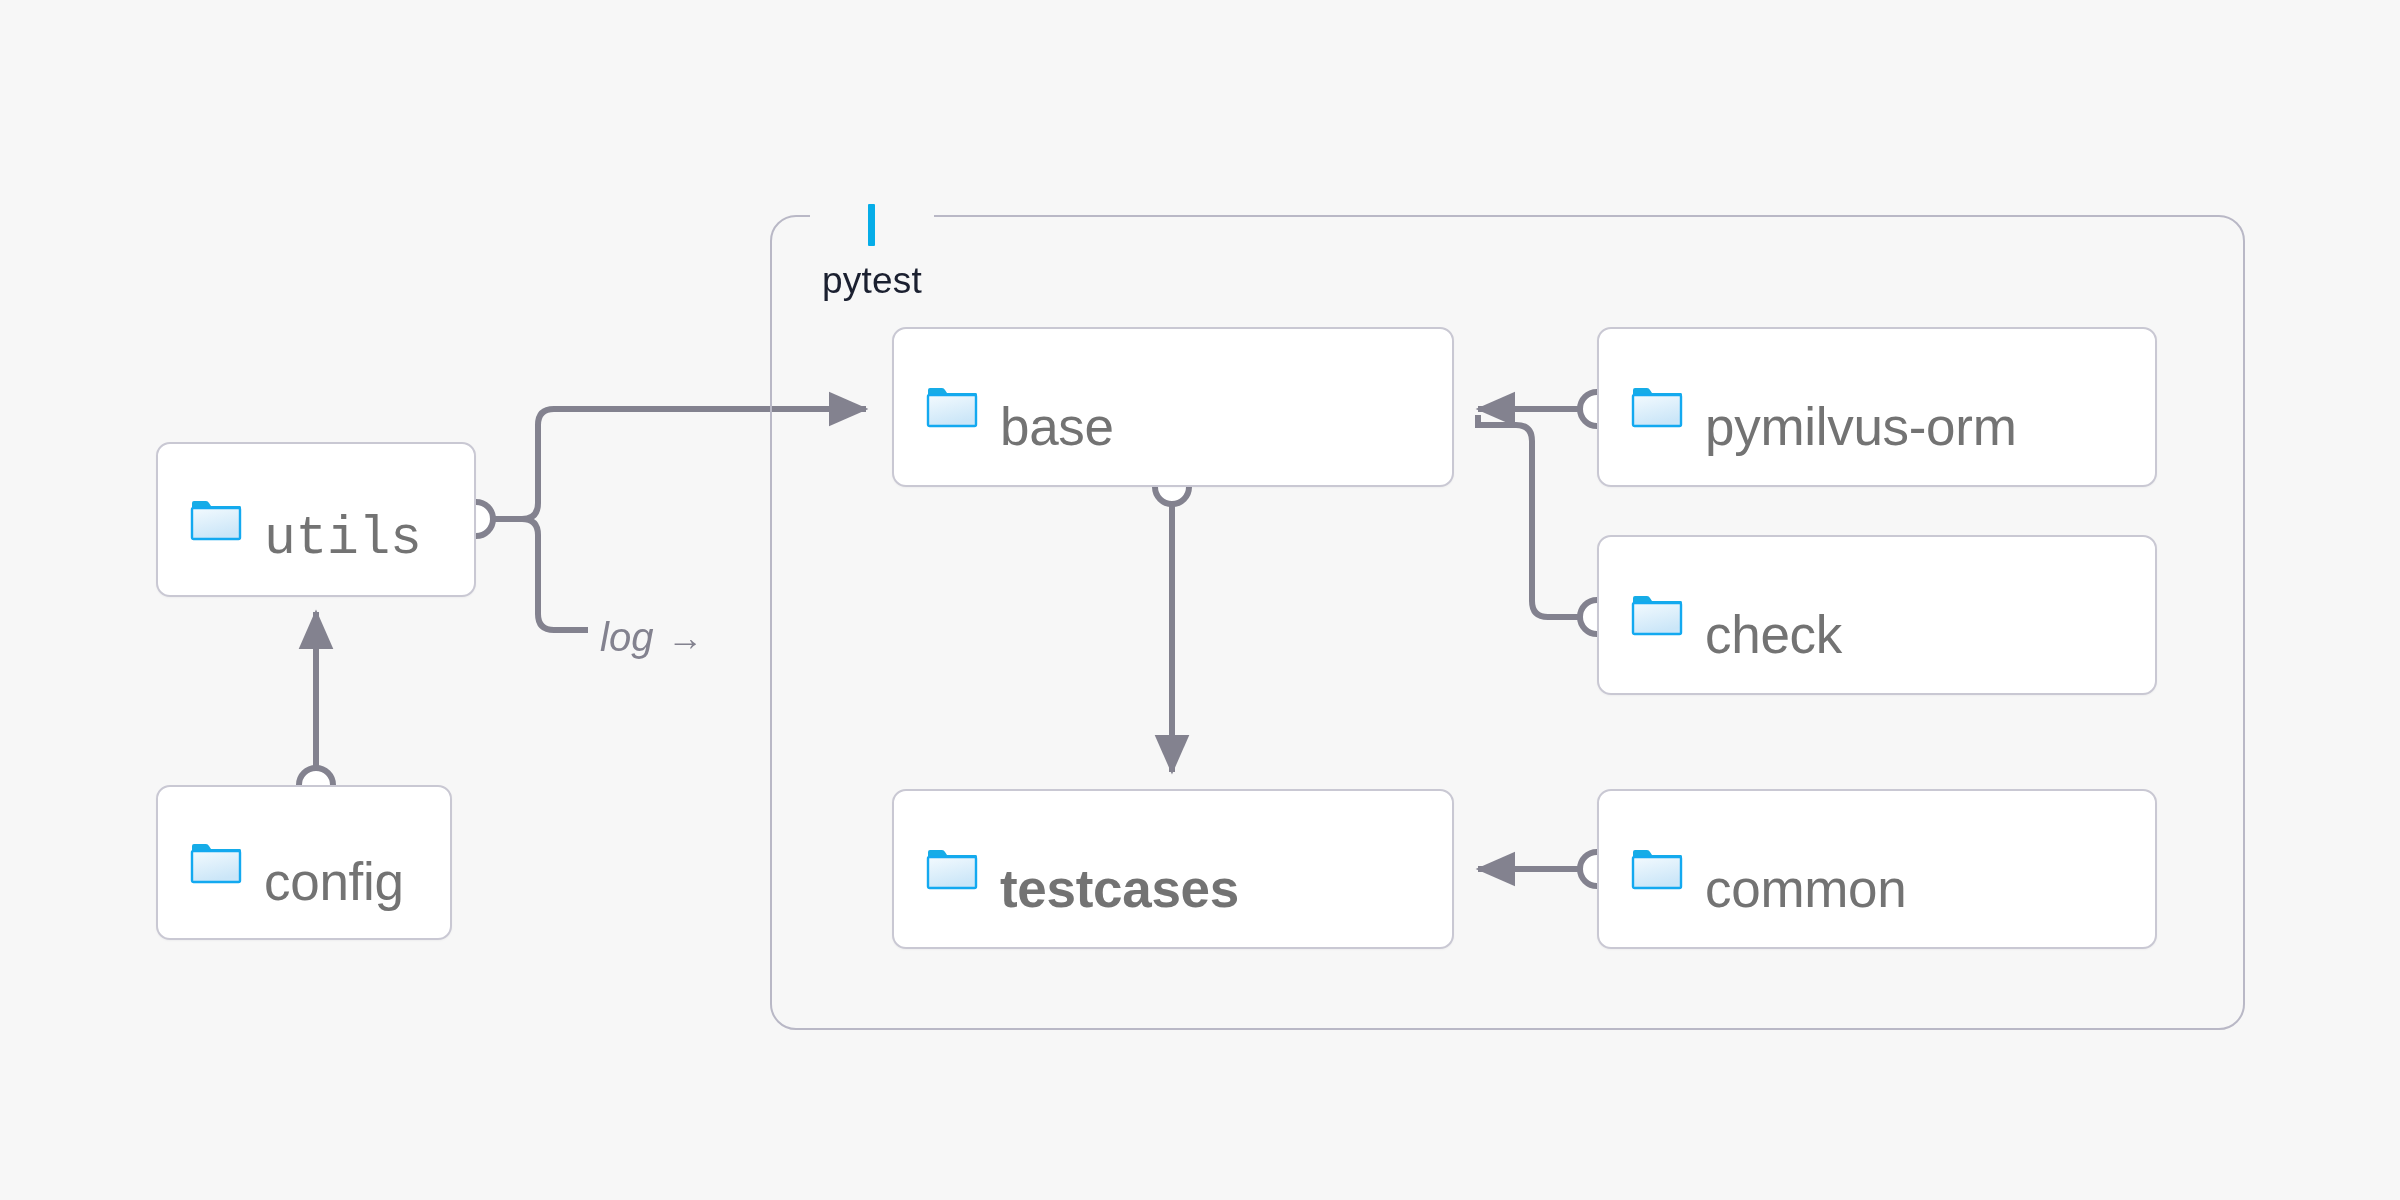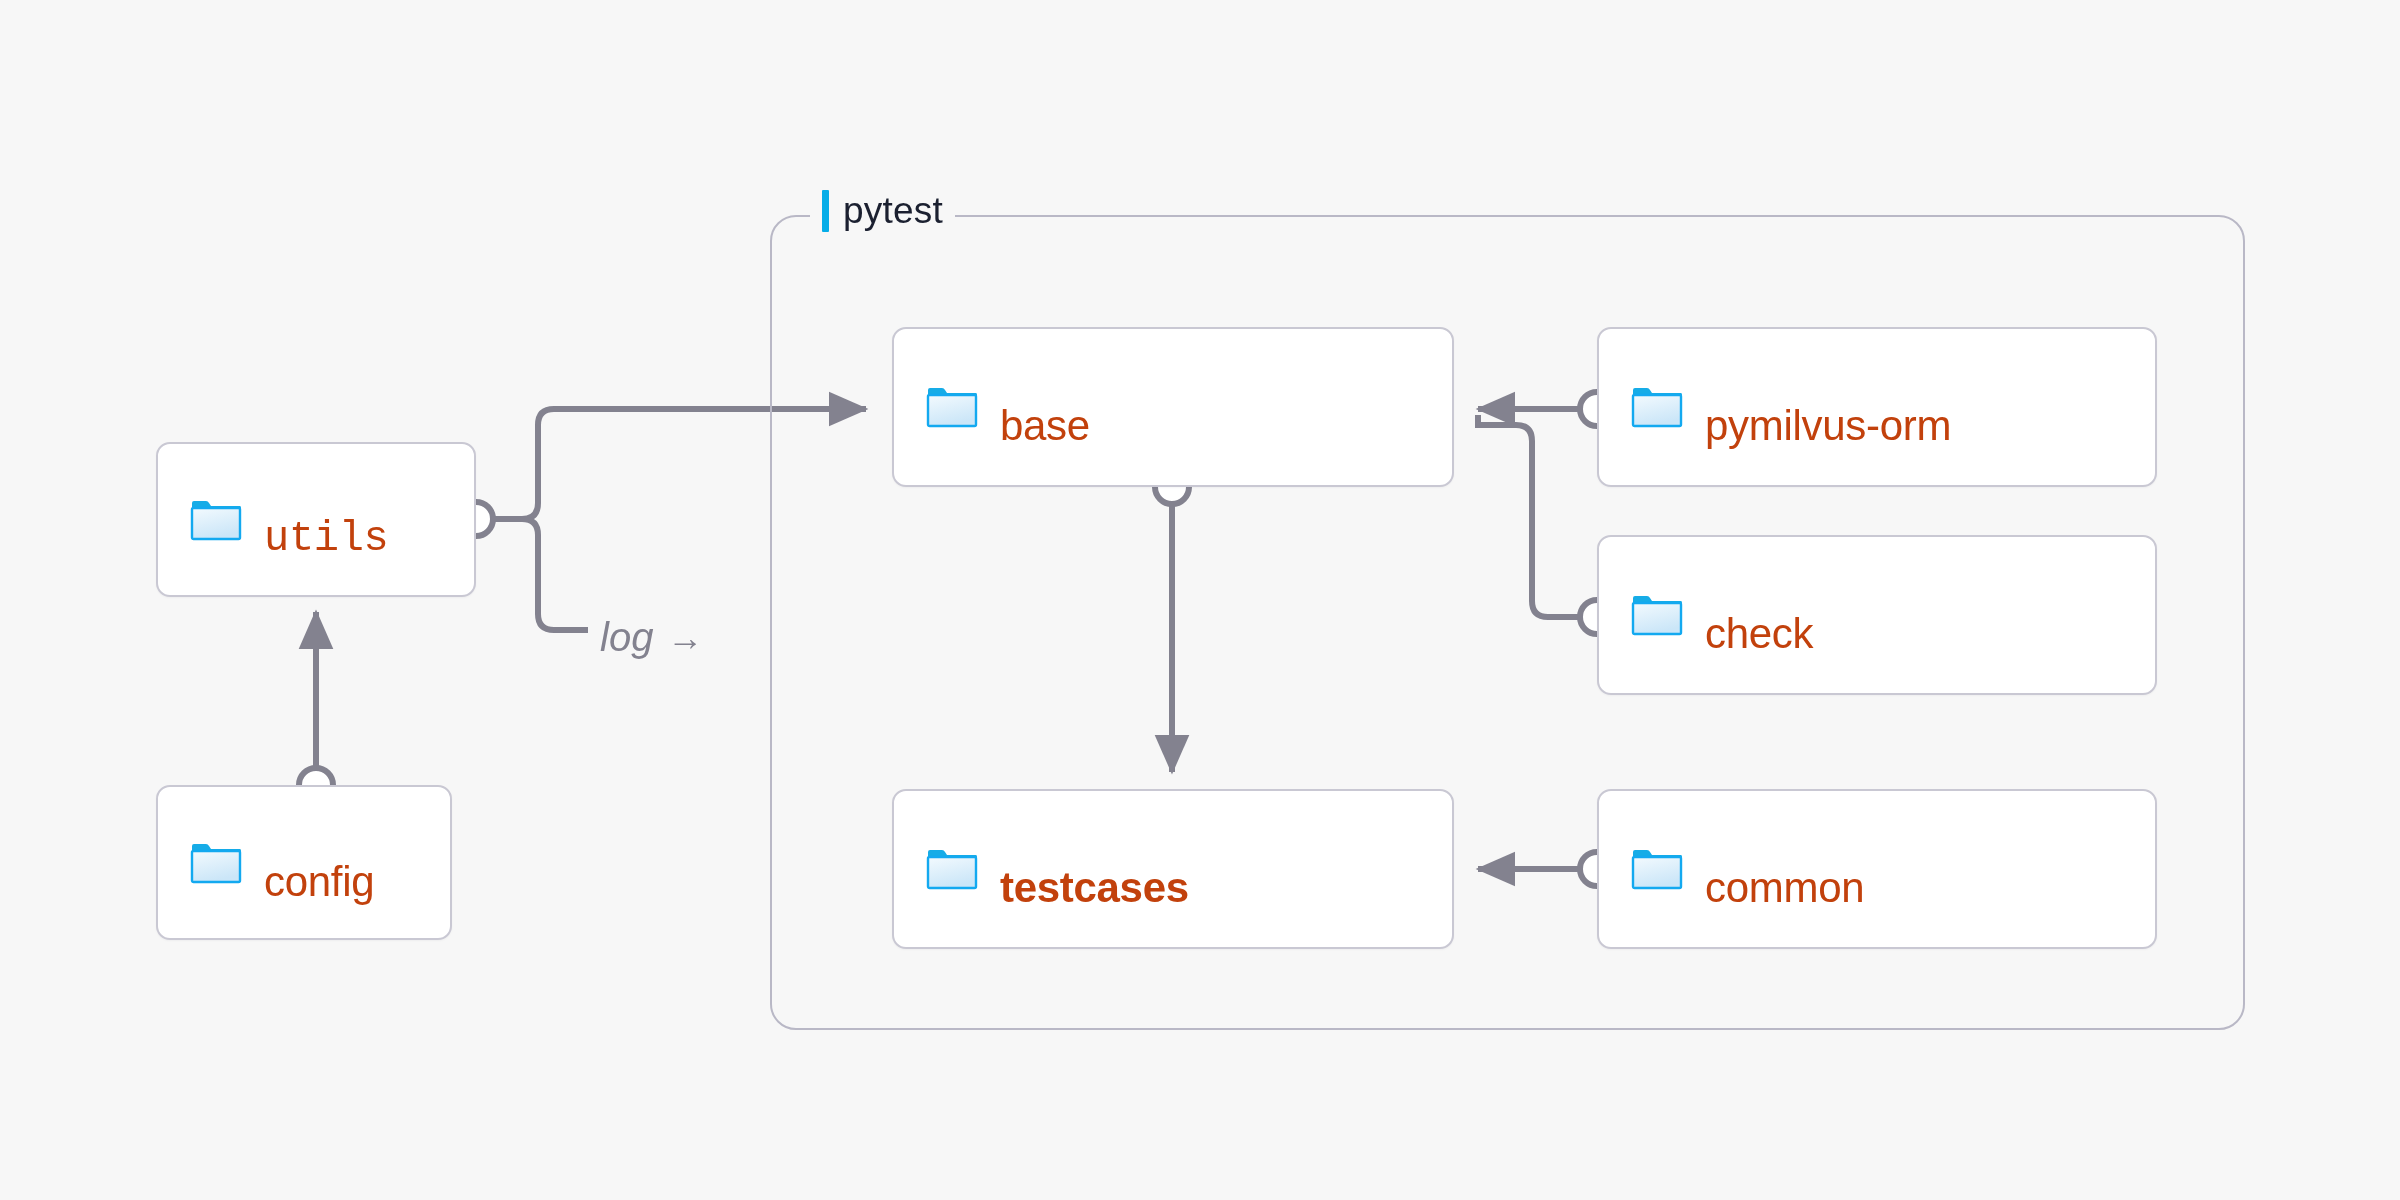--- a/index.html
+++ b/index.html
@@ -68,22 +68,22 @@
     align-items: center;
     box-shadow: 0 1px 2px rgba(30,30,60,0.04);
   }
   .node-inner {
     display: flex;
     align-items: center;
     gap: 22px;
     padding-left: 32px;
   }
   .node-label {
-    font-size: 42px;
-    color: #c2410c;
+    font-size: 53px;
+    color: #737373;
     letter-spacing: -0.3px;
     white-space: nowrap;
     margin-top: 38px;
   }
   .folder-icon {
     flex: 0 0 auto;
     width: 52px;
     height: 42px;
     display: block;
   }
@@ -145,21 +145,21 @@
     </g>
 
     <g>
       <path d="M1580,869 L1478,869" fill="none" stroke="#83828f" stroke-width="6" marker-end="url(#arrowhead)"></path>
       <circle cx="1597" cy="869" r="17" fill="#ffffff" stroke="#83828f" stroke-width="6"></circle>
     </g>
   </svg>
 
   <div class="group" style="left:770px; top:215px; width:1475px; height:815px;"></div>
 
-  <div class="group-label" style="left:810px; top:188px;">
+  <div class="group-label" style="left:810px; top:204px;flex-direction:column;">
     <span class="group-label-bar"></span>
     <span class="group-label-text">pytest</span>
   </div>
 
   <div class="node" style="left:156px; top:442px; width:320px; height:155px;font-family:Liberation Mono, monospace;">
     <div class="node-inner">
       <svg class="folder-icon" viewBox="0 0 52 42">
         <defs>
           <linearGradient id="fg-utils" x1="0" y1="0" x2="0.35" y2="1">
             <stop offset="0%" stop-color="#f3fafe"></stop>

